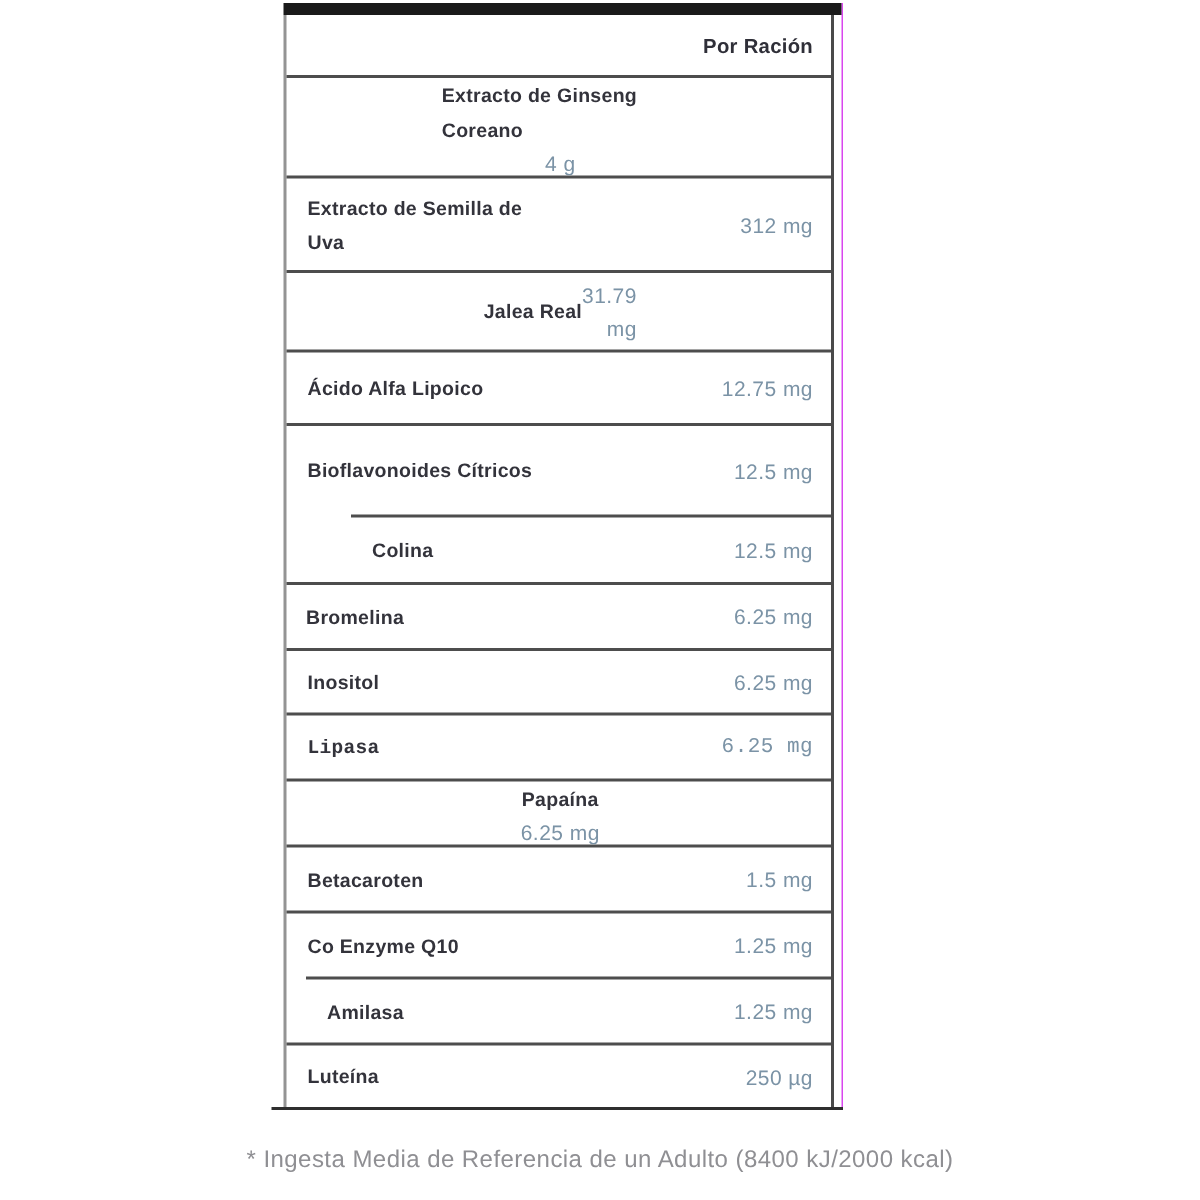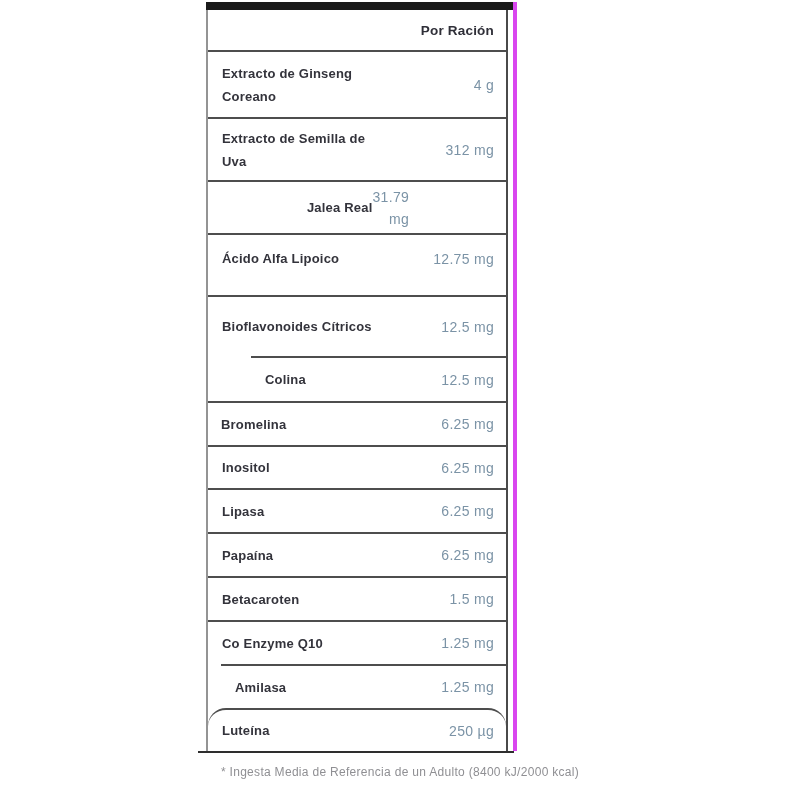--- a/index.html
+++ b/index.html
@@ -5,23 +5,23 @@
   * { margin: 0; padding: 0; box-sizing: border-box; }
   html, body {
     width: 800px; height: 800px;
     background: #ffffff;
     font-family: "Liberation Sans", sans-serif;
   }
   .canvas { position: relative; width: 800px; height: 800px; }
 
   .facts-panel {
     position: absolute;
-    left: 206px; top: 2px;
-    width: 311px;
-    border-right: 4px solid #d946ef;
+    left: 189px; top: 2px;
+    width: 373px;
+    border-right: 1px solid #d946ef;
   }
   .top-bar {
     height: 8px;
     background: #1a1a1a;
     width: 100%;
   }
   .table-box {
     margin-right: 5px;               
     border-left: 2px solid #949494;
     border-right: 2px solid #4a4a4a;
@@ -41,34 +41,34 @@
     letter-spacing: 0.2px;
   }
   .rows { width: 100%; }
   .t-row {
     display: flex;
     align-items: center;
     justify-content: space-between;
     padding: 0 12px 0 14px;
     border-top: 2px solid #4d4d4d;
   }
-  .rows .t-row:nth-child(1)  { height: 67px; }
+  .rows .t-row:nth-child(1)  { height: 67px; flex-direction: column; }
   .rows .t-row:nth-child(2)  { height: 63px; }
   .rows .t-row:nth-child(3)  { height: 53px; justify-content: center; }
   .rows .t-row:nth-child(4)  { height: 49px; gap: 20px; }
-  .rows .t-row:nth-child(5)  { height: 61px; margin-top: 13px; }
+  .rows .t-row:nth-child(5)  { height: 61px; }
   .rows .t-row:nth-child(6)  { height: 45px; margin-left: 43px; }
   .rows .t-row:nth-child(7)  { height: 44px; padding-left: 13px; }
   .rows .t-row:nth-child(8)  { height: 43px; }
-  .rows .t-row:nth-child(9)  { height: 44px; }
-  .rows .t-row:nth-child(10) { height: 44px; }
+  .rows .t-row:nth-child(9)  { height: 44px; font-family: Liberation Mono, monospace; }
+  .rows .t-row:nth-child(10) { height: 44px; flex-direction: column; }
   .rows .t-row:nth-child(11) { height: 44px; }
   .rows .t-row:nth-child(12) { height: 44px; }
   .rows .t-row:nth-child(13) { height: 44px; margin-left: 13px; }
-  .rows .t-row:nth-child(14) { height: 43px; border-radius: 18px; }
+  .rows .t-row:nth-child(14) { height: 43px; }
 
   .t-label {
     font-size: 13px;
     font-weight: bold;
     color: #33333b;
     letter-spacing: 0.2px;
     line-height: 23px;
     max-width: 158px;
   }
   .t-value {
@@ -85,21 +85,21 @@
     bottom: -2px;
     width: calc(100% + 9px);
     height: 2.5px;
     background: #2e2e2e;
   }
   .footnote {
     position: absolute;
     left: 0; top: 765px;
     width: 800px;
     text-align: center;
-    font-size: 12px;
+    font-size: 16px;
     color: #8f8f93;
     letter-spacing: 0.3px;
   }
 </style>
 </head>
 <body>
 
 <div class="canvas">
 
   <div class="facts-panel">

